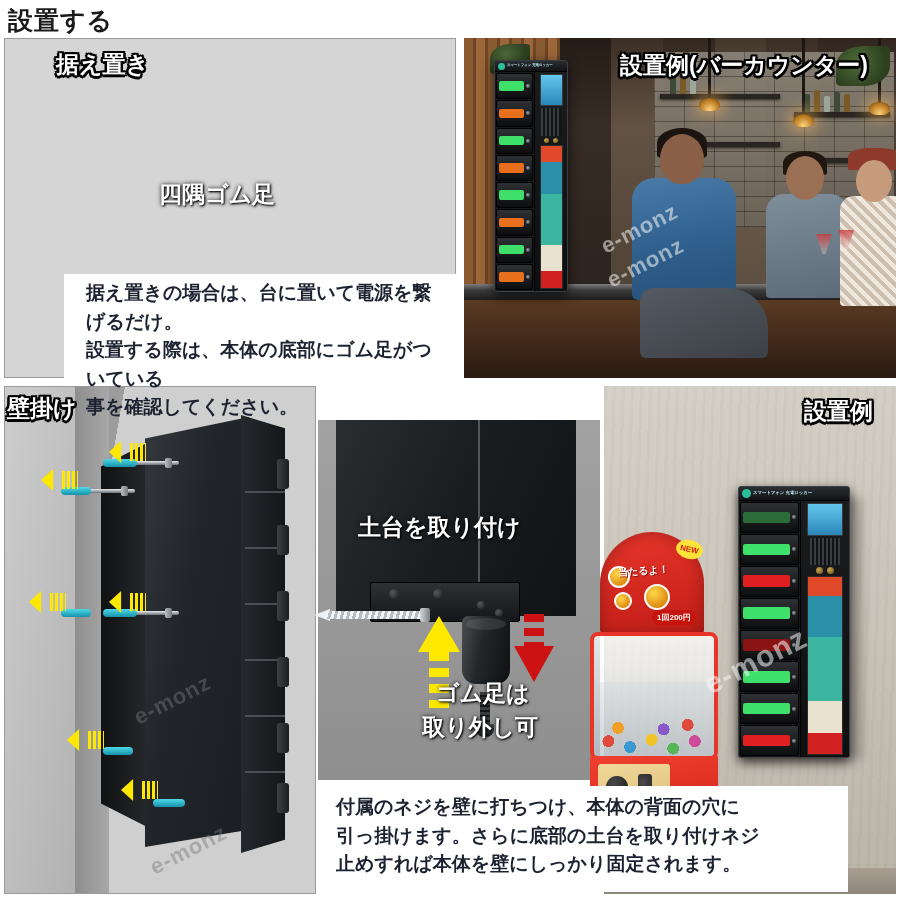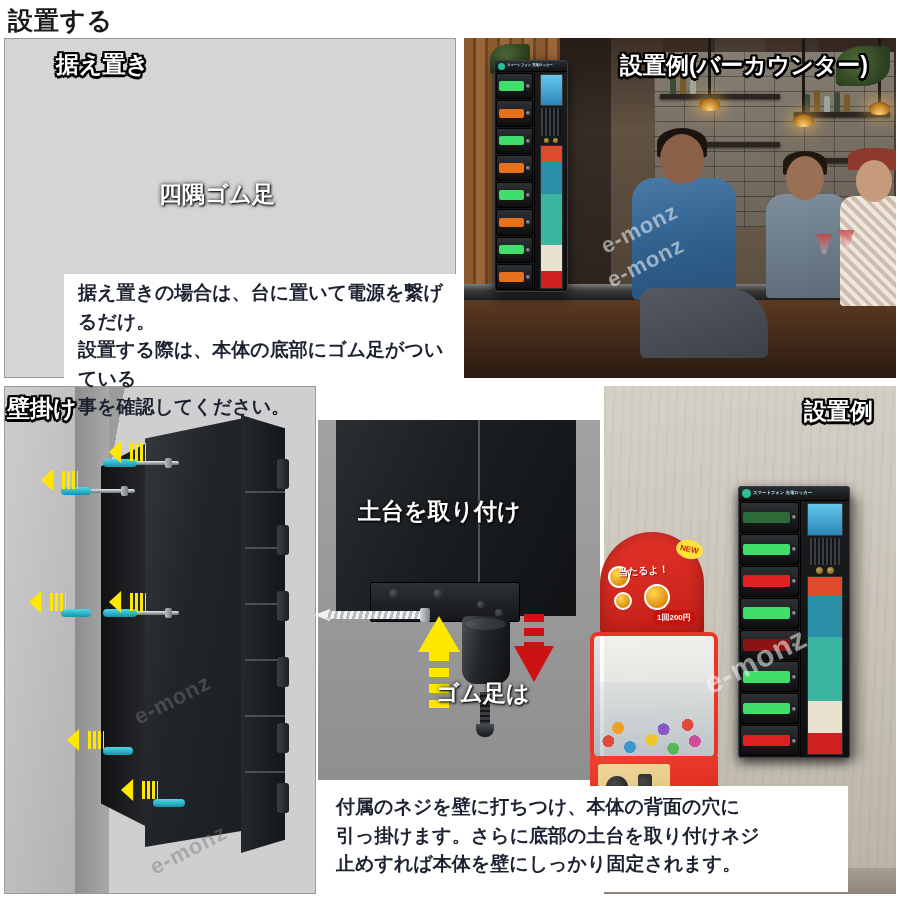--- a/index.html
+++ b/index.html
@@ -47,21 +47,21 @@
   }
   .ovl-label.plainwhite { text-shadow: 0 0 4px rgba(0,0,0,.9), 1px 1px 2px #000; }
 
   
   .caption {
     position: absolute;
     background: #ffffff;
     color: #1c2230;
     font-size: 19px; font-weight: bold;
     line-height: 1.45;
-    padding: 5px 10px 7px 14px;
+    padding: 5px 10px 7px 22px;
     z-index: 40;
     white-space: pre-line;
   }
 
   
   .wm {
     position: absolute;
     font-size: 22px; font-weight: bold;
     color: rgba(255,255,255,.52);
     transform: rotate(-27deg);
@@ -778,22 +778,23 @@
     <div class="shaft"></div>
       <div class="head"></div>
   </div>
 
   <div id="rubber-foot"></div>
   <div id="small-screw">
     <div class="thread"></div>
       <div class="head"></div>
   </div>
 
-  <div class="ovl-label plainwhite" style="left:40px; top:76px;">土台を取り付け</div>
+  <div class="ovl-label plainwhite" style="left:40px; top:92px;">土台を取り付け</div>
   <div class="ovl-label plainwhite" style="left:118px; top:258px;">ゴム足は</div>
+  <div class="ovl-label plainwhite" style="left:104px; top:292px;">取り外し可</div>
 </div>
 
 <div id="panel-inst" style="position:absolute;">
   <div id="inst-wall"></div>
   <div id="inst-floor"></div>
 
   <div id="gacha">
     <div id="gacha-topper">
       <div class="gacha-badge" style="left:8px; top:34px; width:22px; height:22px;"></div>
       <div class="gacha-badge" style="left:14px; top:60px; width:18px; height:18px;"></div>

